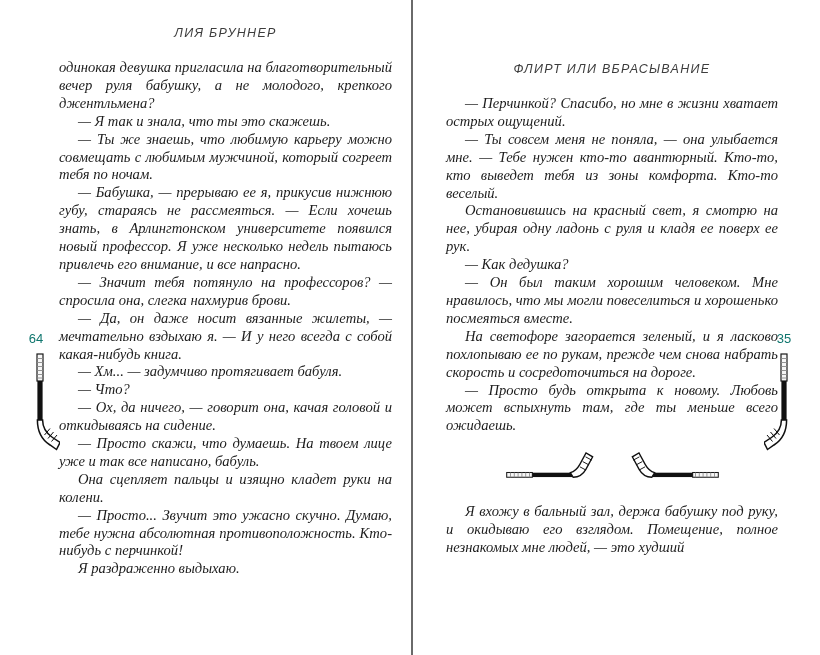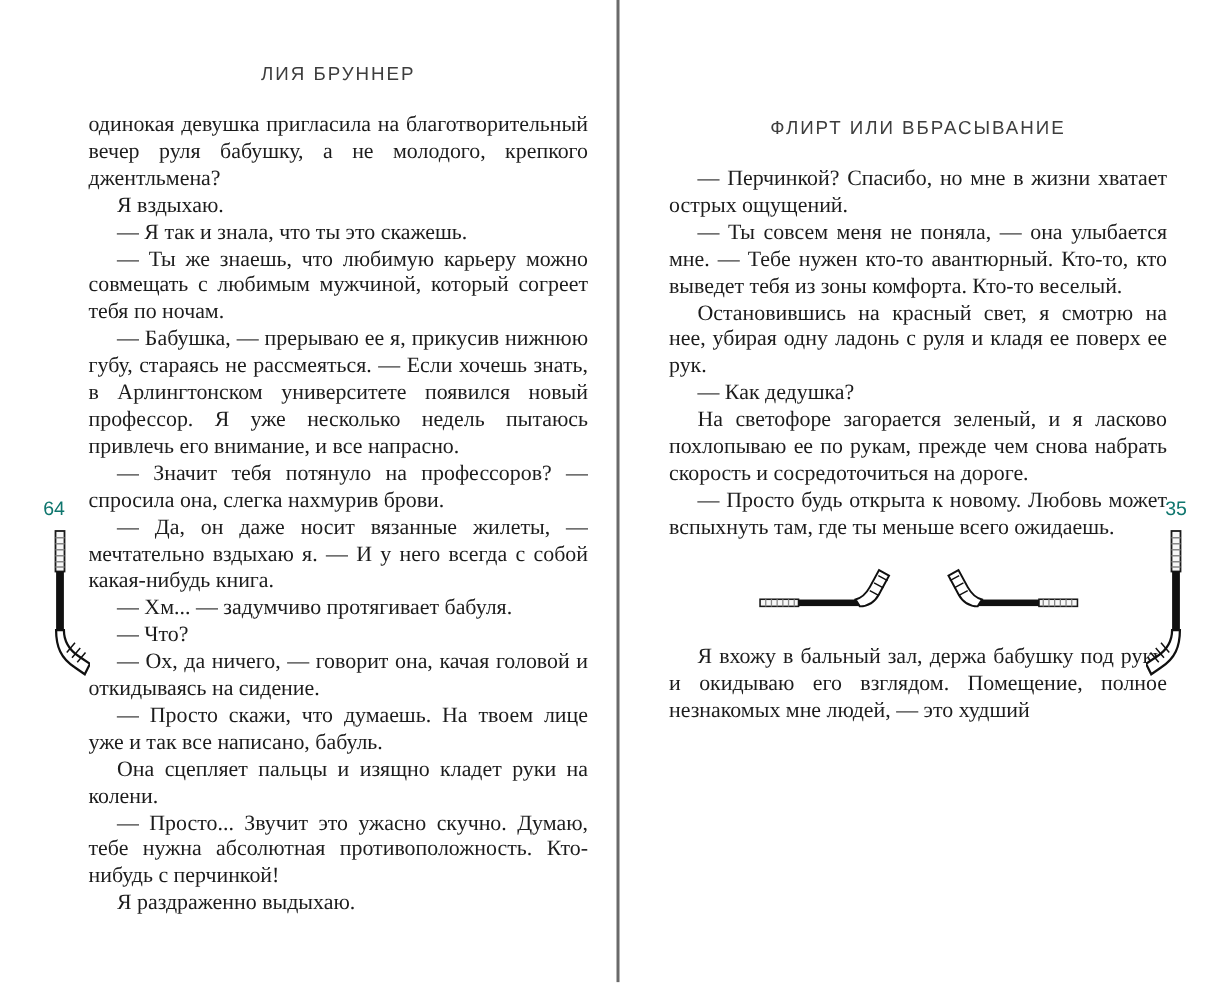--- a/index.html
+++ b/index.html
@@ -4,21 +4,21 @@
 <style>
   html,body{margin:0;padding:0;background:#ffffff;}
   .book{
     position:relative;width:820px;height:655px;background:#ffffff;
     overflow:hidden;font-family:"Liberation Serif","DejaVu Serif",serif;
   }
   .gutter{position:absolute;left:411px;top:0;width:2px;height:655px;background:#6a6a6a;}
   .page{position:absolute;top:0;height:655px;}
   .page.left{left:0;width:411px;}
   .page.right{left:413px;width:407px;margin-top:36px;}
-  .column{position:absolute;top:42px;}
+  .column{position:absolute;top:26px;font-style:italic;}
   .page.left .column{left:59px;width:333px;}
   .page.right .column{left:33px;width:332px;}
   .running-head{
     font-family:"Liberation Sans","DejaVu Sans",sans-serif;
     font-size:12.5px;letter-spacing:1.3px;color:#3d3d3d;
     text-align:center;margin:0 0 18px 0;line-height:15px;
   }
   .body-text p.para{
     margin:0;font-size:14.6px;line-height:17.9px;color:#1c1c1c;
     text-align:justify;
@@ -45,21 +45,20 @@
 <body>
 
 <div class="book">
   <div class="gutter"></div>
 
   <div class="page left">
     <div class="column">
       <p class="running-head">ЛИЯ БРУННЕР</p>
       <div class="body-text">
           <p class="para">одинокая девушка пригласила на благотворительный вечер руля бабушку, а не молодого, крепкого джентльмена?</p>
-          <p class="para indent">Я вздыхаю.</p>
           <p class="para indent">— Я так и знала, что ты это скажешь.</p>
           <p class="para indent">— Ты же знаешь, что любимую карьеру можно совмещать с любимым мужчиной, который согреет тебя по ночам.</p>
           <p class="para indent">— Бабушка, — прерываю ее я, прикусив нижнюю губу, стараясь не рассмеяться. — Если хочешь знать, в Арлингтонском университете появился новый профессор. Я уже несколько недель пытаюсь привлечь его внимание, и все напрасно.</p>
           <p class="para indent">— Значит тебя потянуло на профессоров? — спросила она, слегка нахмурив брови.</p>
           <p class="para indent">— Да, он даже носит вязанные жилеты, — мечтательно вздыхаю я. — И у него всегда с собой какая-нибудь книга.</p>
           <p class="para indent">— Хм... — задумчиво протягивает бабуля.</p>
           <p class="para indent">— Что?</p>
           <p class="para indent">— Ох, да ничего, — говорит она, качая головой и откидываясь на сидение.</p>
           <p class="para indent">— Просто скажи, что думаешь. На твоем лице уже и так все написано, бабуль.</p>
           <p class="para indent">Она сцепляет пальцы и изящно кладет руки на колени.</p>
@@ -70,20 +69,21 @@
   </div>
 
   <div class="page right">
     <div class="column">
       <p class="running-head">ФЛИРТ ИЛИ ВБРАСЫВАНИЕ</p>
       <div class="body-text">
           <p class="para indent">— Перчинкой? Спасибо, но мне в жизни хватает острых ощущений.</p>
           <p class="para indent">— Ты совсем меня не поняла, — она улыбается мне. — Тебе нужен кто-то авантюрный. Кто-то, кто выведет тебя из зоны комфорта. Кто-то веселый.</p>
           <p class="para indent">Остановившись на красный свет, я смотрю на нее, убирая одну ладонь с руля и кладя ее поверх ее рук.</p>
           <p class="para indent">— Как дедушка?</p>
+          <p class="para indent">— Он был таким хорошим человеком. Мне нравилось, что мы могли повеселиться и хорошенько посмеяться вместе.</p>
           <p class="para indent">На светофоре загорается зеленый, и я ласково похлопываю ее по рукам, прежде чем снова набрать скорость и сосредоточиться на дороге.</p>
           <p class="para indent">— Просто будь открыта к новому. Любовь может вспыхнуть там, где ты меньше всего ожидаешь.</p>
         </div>
 
       <div class="divider">
         <svg class="stick-h" viewBox="0 0 110 40" xmlns="http://www.w3.org/2000/svg">
           <rect x="1" y="30" width="27" height="5" fill="#f7f7f7" stroke="#1a1a1a" stroke-width="1.1"></rect>
           <path d="M5 30 v5 M9 30 v5 M13 30 v5 M17 30 v5 M21 30 v5 M25 30 v5" stroke="#888" stroke-width="0.9" fill="none"></path>
           <rect x="28" y="30.2" width="45" height="4.6" fill="#101010"></rect>
           <path d="M71 35 C77 35 81.5 32 84.5 26.5 L91.5 13.5 L84.5 9.5 L78 21.5 C75.5 26 72.5 29 68 30.2 Z" fill="#ffffff" stroke="#101010" stroke-width="1.4"></path>

